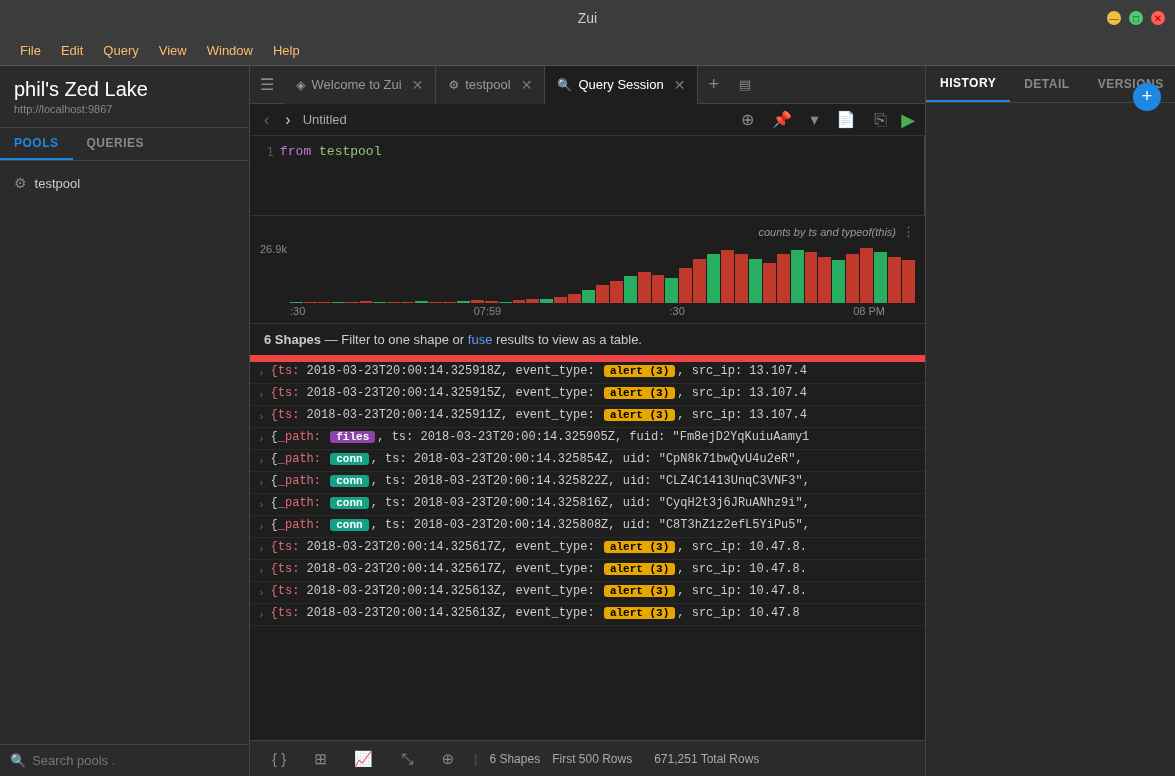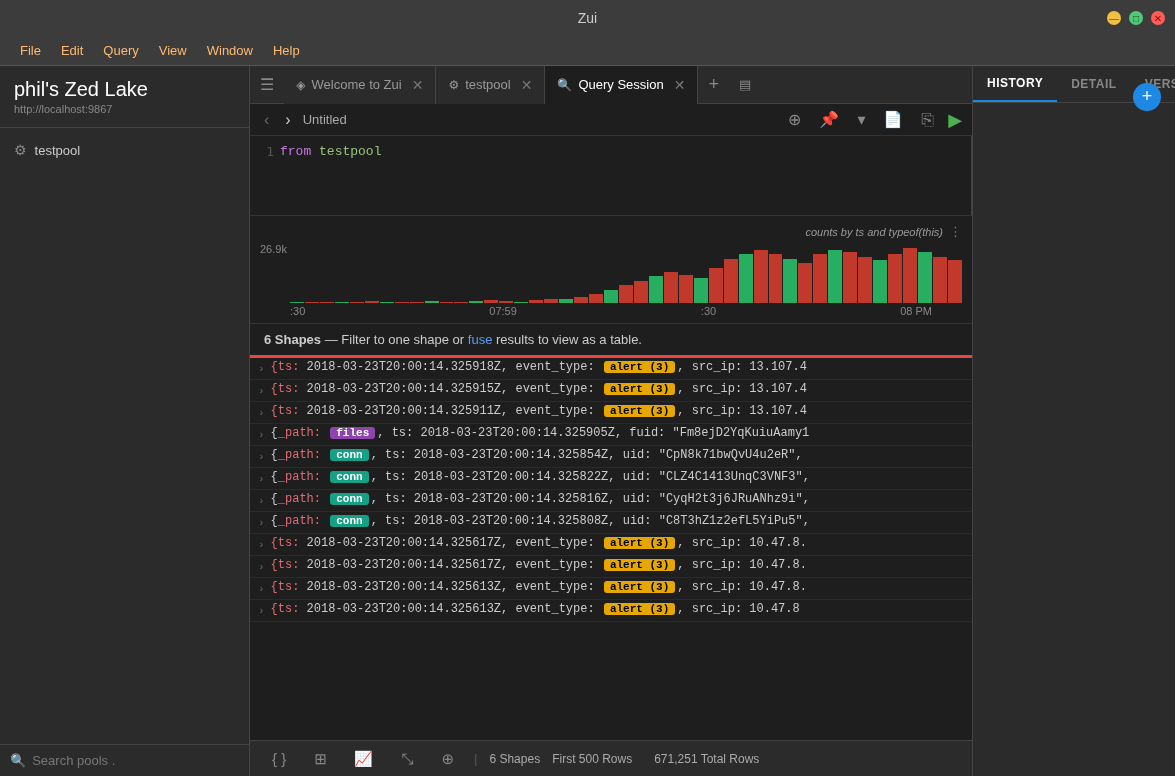--- a/index.html
+++ b/index.html
@@ -69,38 +69,38 @@
     .chart-label { color: #999; font-size: 11px; font-style: italic; }
     .chart-menu-btn { color: #777; cursor: pointer; }
     .chart-container { position: relative; height: 60px; }
     .chart-y-label { position: absolute; left: 0; top: 0; color: #888; font-size: 11px; }
     .chart-bars { position: absolute; left: 30px; right: 0; top: 0; bottom: 0; display: flex; align-items: flex-end; gap: 1px; }
     .chart-bar { background: #c0392b; flex: 1; min-width: 2px; }
     .chart-bar.green { background: #27ae60; }
     .chart-x-axis { display: flex; justify-content: space-between; padding: 2px 30px 6px; color: #888; font-size: 11px; }
 
     
-    .results-header { padding: 8px 14px; font-size: 13px; color: #ccc; border-bottom: 3px solid #ef4444; }
+    .results-header { padding: 8px 14px; font-size: 13px; color: #ccc; border-bottom: 7px solid #ef4444; }
     .results-header a { color: #5b9cf6; text-decoration: none; }
     .results-list { flex: 1; overflow-y: auto; font-family: 'Courier New', monospace; font-size: 12px; }
     .result-row { display: flex; align-items: flex-start; padding: 2px 8px; border-bottom: 1px solid #2a2a2a; min-height: 22px; }
     .result-expand { color: #666; cursor: pointer; margin-right: 6px; font-size: 11px; padding-top: 3px; flex-shrink: 0; }
     .result-content { flex: 1; overflow: hidden; white-space: nowrap; text-overflow: ellipsis; color: #ccc; }
     .r-badge { display: inline-block; padding: 0 6px; border-radius: 3px; font-size: 11px; font-weight: bold; color: #fff; margin: 0 2px; }
     .r-badge.alert { background: #e6a800; color: #000; }
     .r-badge.files { background: #8e44ad; }
     .r-badge.conn { background: #16a085; }
 
     
     .status-bar { height: 36px; background: #2b2b2b; border-top: 1px solid #444; display: flex; align-items: center; gap: 12px; padding: 0 14px; }
     .status-bar-btn { color: #888; cursor: pointer; font-size: 15px; padding: 4px 8px; border-radius: 4px; }
     .status-divider { color: #555; }
 
     
-    .right-panel { width: 203px; background: #2b2b2b; border-left: 1px solid #444; display: flex; flex-direction: column; flex-shrink: 0; }
+    .right-panel { width: 250px; background: #2b2b2b; border-left: 1px solid #444; display: flex; flex-direction: column; flex-shrink: 0; }
     .right-panel-tabs { display: flex; align-items: center; border-bottom: 1px solid #444; }
     .right-panel-tab { padding: 10px 14px; font-size: 12px; font-weight: 600; color: #888; cursor: pointer; text-transform: uppercase; letter-spacing: 0.5px; }
     .right-panel-tab.active { color: #fff; border-bottom: 2px solid #1e88e5; }
     .history-item { padding: 10px 14px; border-bottom: 1px solid #333; }
     .history-query { font-family: 'Courier New', monospace; font-size: 12px; color: #ccc; }
     .history-time { font-size: 11px; color: #666; margin-top: 3px; text-align: right; }
   </style>
 </head>
 <body>
 
@@ -126,20 +126,24 @@
 
   <div class="sidebar">
     <div class="sidebar-header">
       <div class="sidebar-header-row">
         <div>
           <div class="sidebar-title">phil's Zed Lake</div>
           <div class="sidebar-url">http://localhost:9867</div>
         </div>
         <button class="sidebar-add-btn">+</button>
       </div>
+    </div>
+    <div class="sidebar-tabs">
+      <div class="sidebar-tab active">POOLS</div>
+      <div class="sidebar-tab">QUERIES</div>
     </div>
     <div class="sidebar-items">
       <div class="sidebar-item">
         <span class="sidebar-item-icon">⚙</span>
         <span class="sidebar-item-label">testpool</span>
       </div>
     </div>
     <div class="sidebar-search">
       <span class="sidebar-search-icon">🔍</span>
       <input type="text" placeholder="Search pools ." style="">

